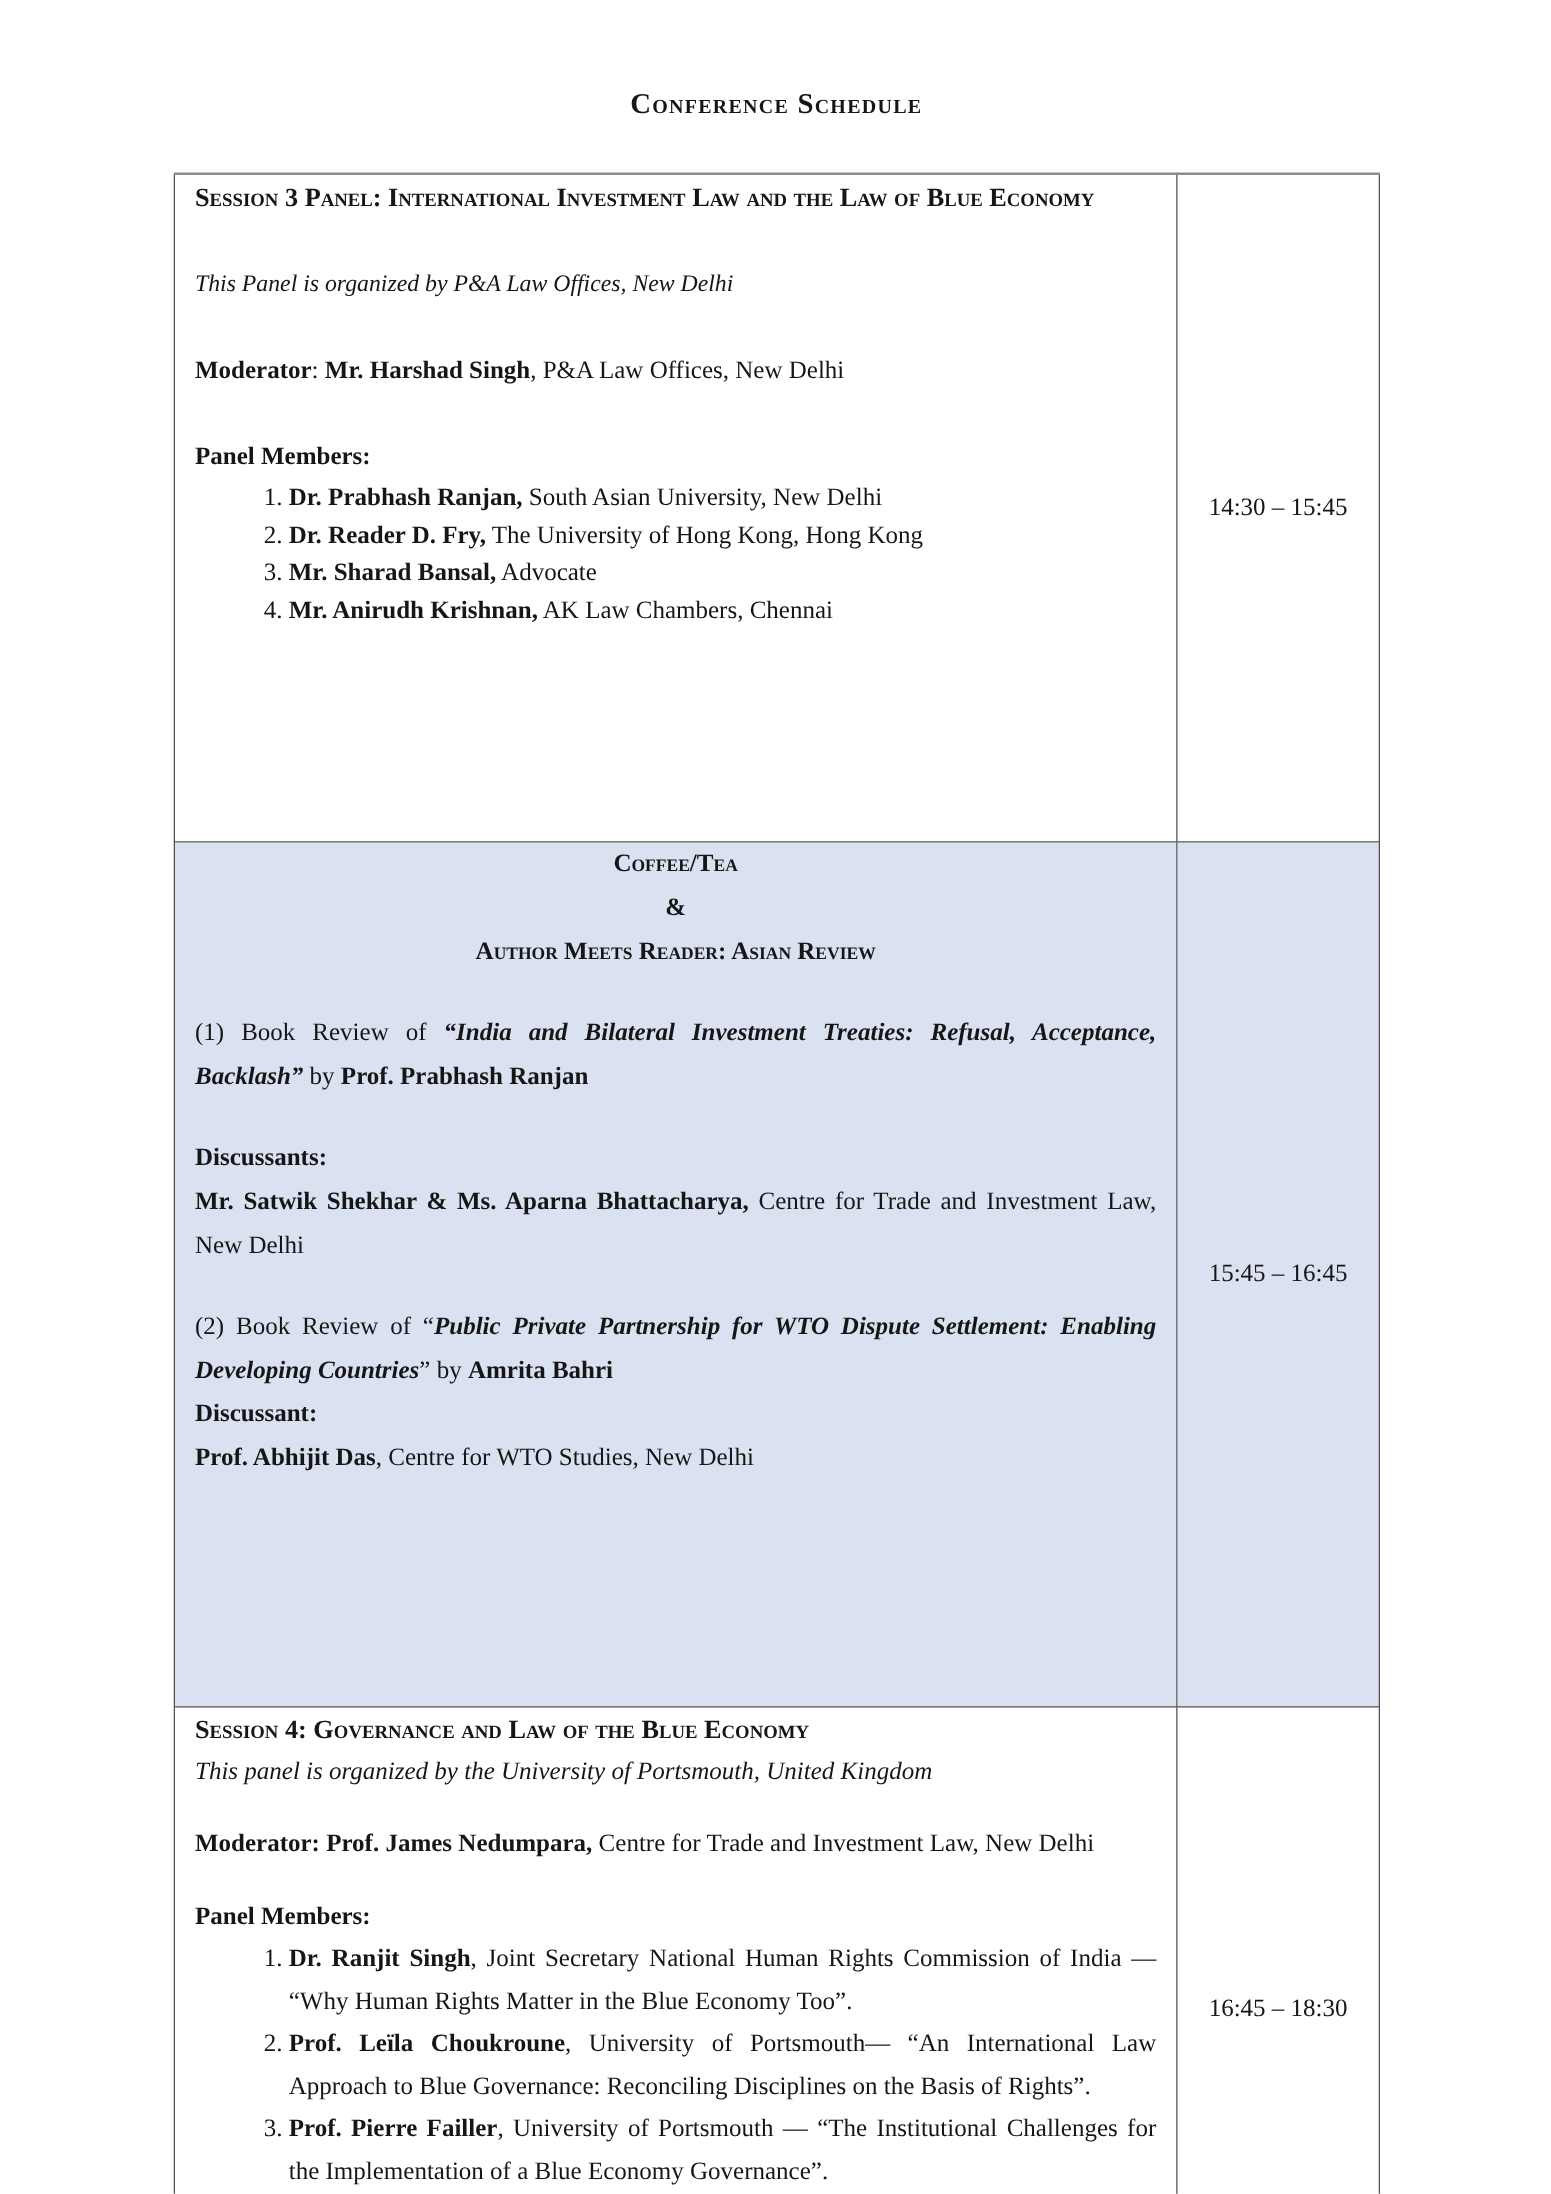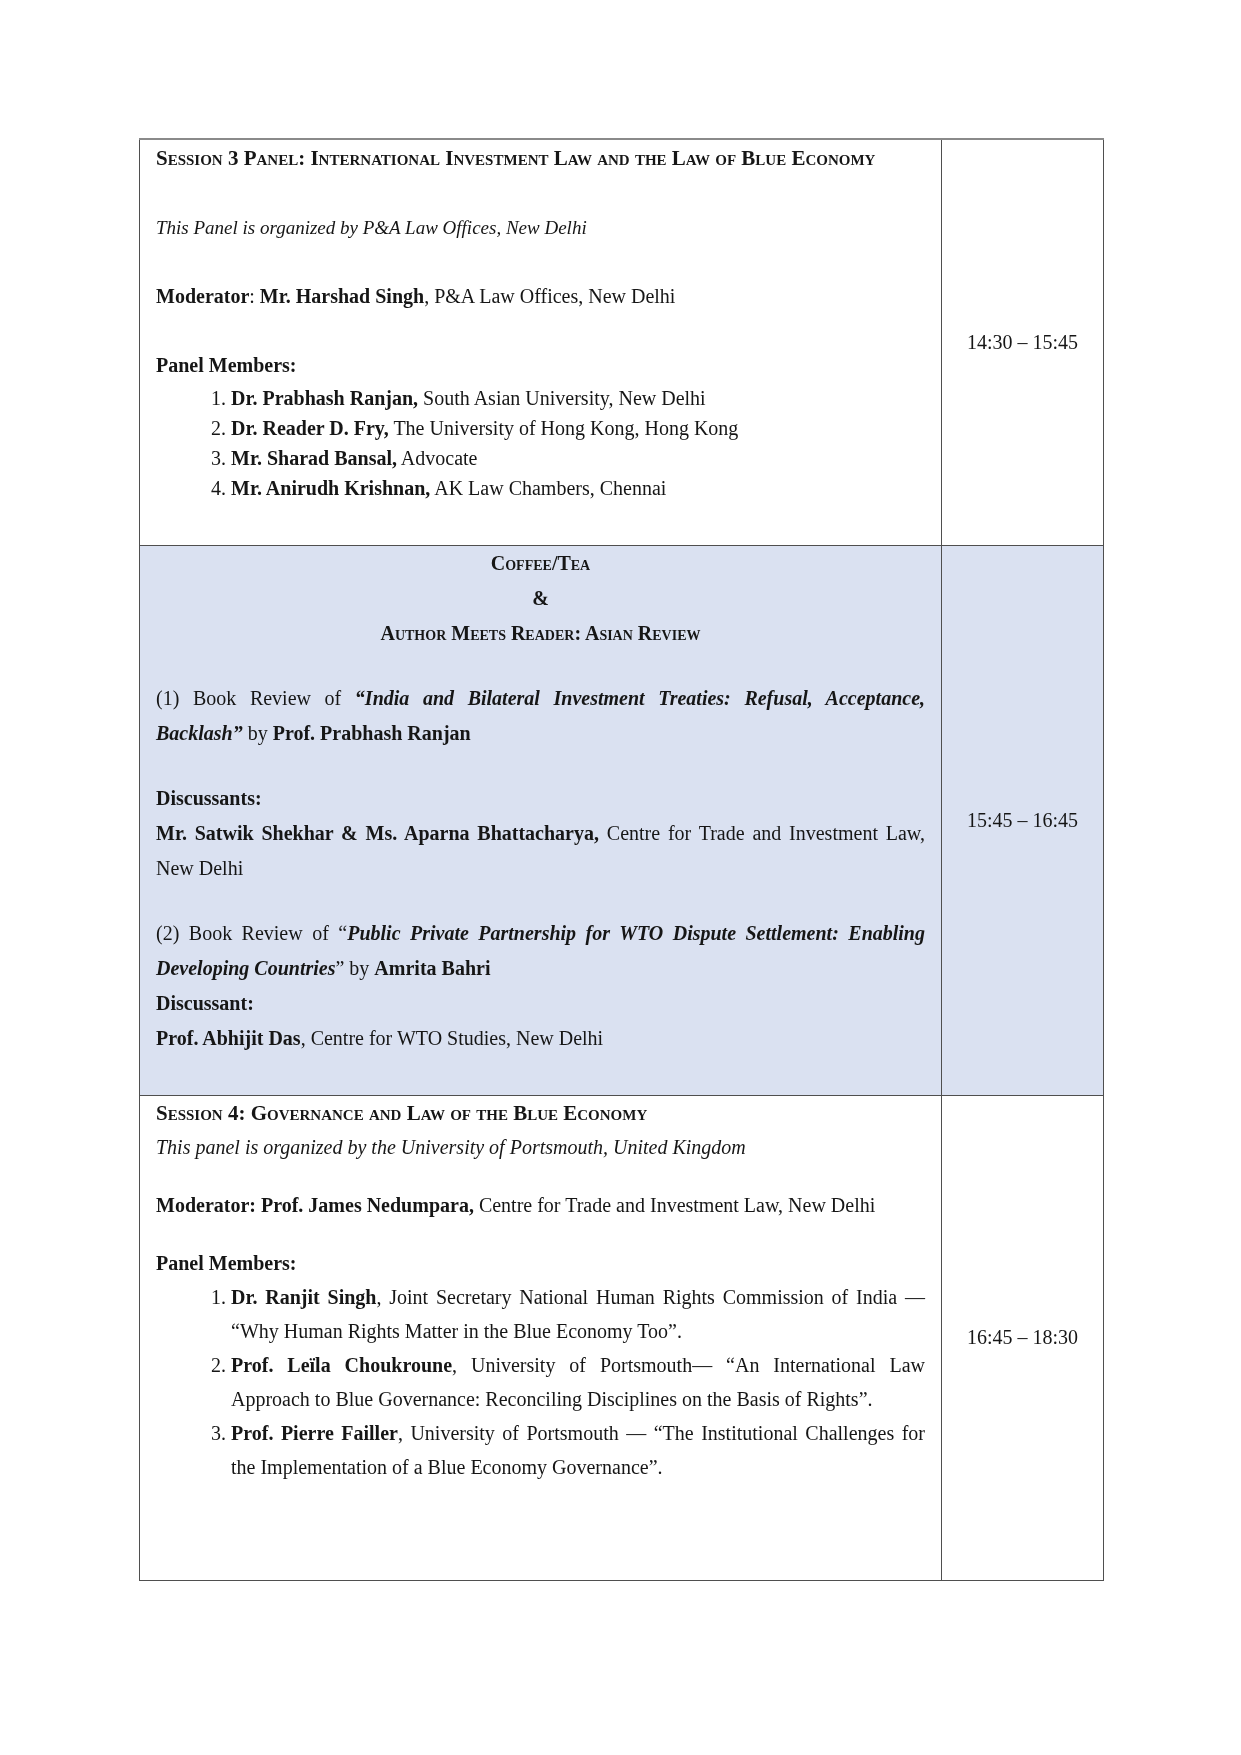--- a/index.html
+++ b/index.html
@@ -36,22 +36,22 @@
   td { vertical-align: top; overflow: hidden; }
   td.content-cell { padding: 0 16px; }
   td.time-cell {
     vertical-align: middle;
     text-align: center;
     font-size: 20px;
     padding: 0;
   }
   tr.highlight td { background: #dae1f1; }
 
-  .r1 { height: 406px; }
-  .r2 { height: 550px; }
+  .r1 { height: 534px; }
+  .r2 { height: 692px; }
   .r3 { height: 485px; }
 
   .pad-t-24 { padding-top: 24px; }
   .pad-t-30 { padding-top: 30px; }
   .pad-t-22 { padding-top: 22px; }
 
   .sc-heading {
     font-weight: bold;
     font-variant: small-caps;
     font-size: 21px;
@@ -114,20 +114,21 @@
 
   .gap-34 { height: 34px; }
   .gap-30 { height: 30px; }
   .gap-24 { height: 24px; }
 </style>
 </head>
 <body>
 
 <div class="page">
 
+  <div class="doc-title">Conference Schedule</div>
 
   <table class="schedule">
     <colgroup>
       <col style="width:802px">
       <col style="width:162px">
     </colgroup>
     <tbody>
 
       <tr class="r1">
         <td class="content-cell pad-t-22">

